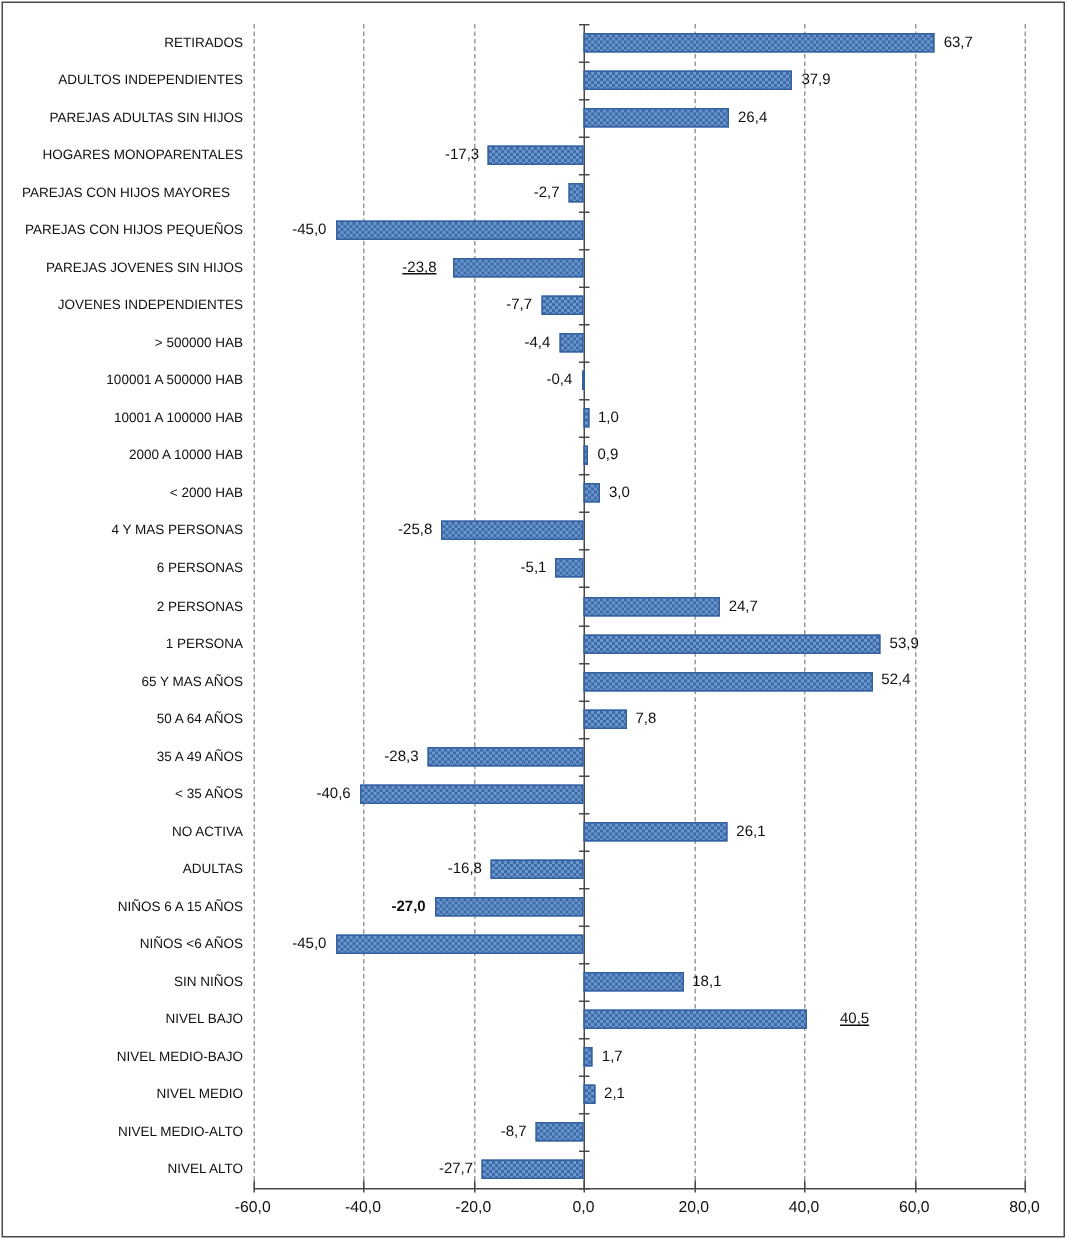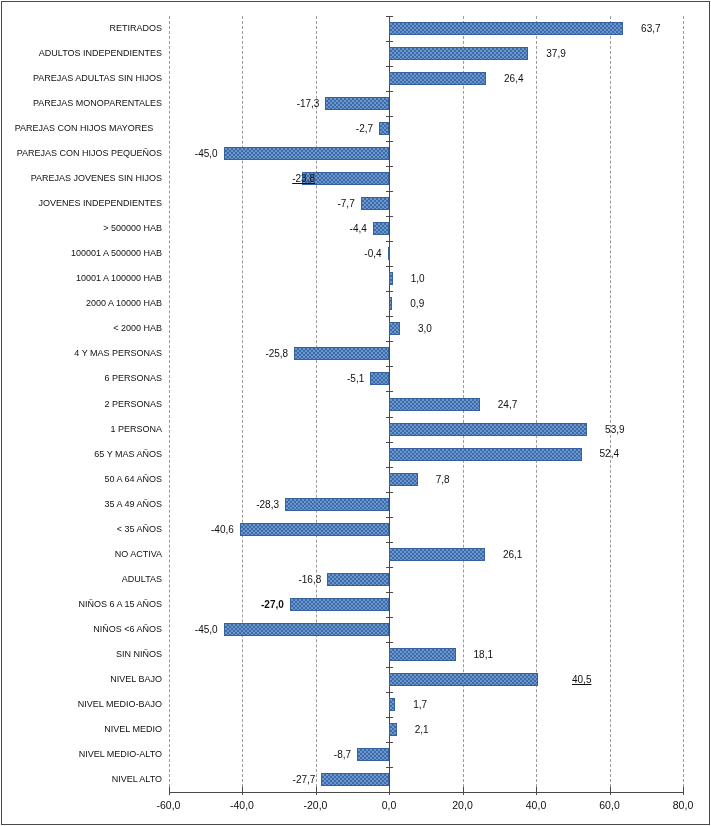--- a/index.html
+++ b/index.html
@@ -70,21 +70,20 @@
     background-color: #4f81bd;
     background-image: conic-gradient(#3e6ca8 90deg, #6b95cd 90deg 180deg, #3e6ca8 180deg 270deg, #6b95cd 270deg);
     background-size: 4px 4px;
   }
   .val-label {
     position: absolute;
     font-size: 10px;
     color: #101010;
     line-height: 13px;
     white-space: nowrap;
-    margin-left: 12px;
   }
   .xtick-label {
     position: absolute;
     width: 60px;
     text-align: center;
     font-size: 10.5px;
     color: #101010;
   }
 </style>
 </head>
@@ -152,32 +151,32 @@
       <div class="xtick-label" style="left: 653px; top: 799px;">80,0</div>
       <div class="cat-label" style="top: 23.0161px;">RETIRADOS</div>
       <div class="bar" style="left: 389px; top: 22.0161px; width: 234.097px;"></div>
       <div class="val-label" style="top: 22.0161px; left: 629.097px;">63,7</div>
       <div class="cat-label" style="top: 48.0484px;">ADULTOS INDEPENDIENTES</div>
       <div class="bar" style="left: 389px; top: 47.0484px; width: 139.282px;"></div>
       <div class="val-label" style="top: 47.0484px; left: 534.283px;">37,9</div>
       <div class="cat-label" style="top: 73.0806px;">PAREJAS ADULTAS SIN HIJOS</div>
       <div class="bar" style="left: 389px; top: 72.0806px; width: 97.02px;"></div>
       <div class="val-label" style="top: 72.0806px; left: 492.02px;">26,4</div>
-      <div class="cat-label" style="top: 98.1129px;">PAREJAS MONOPARENTALES</div>
+      <div class="cat-label" style="top: 98.1129px;">HOGARES MONOPARENTALES</div>
       <div class="bar" style="left: 325.423px; top: 97.1129px; width: 63.5775px;"></div>
       <div class="val-label" style="top: 97.1129px; right: 391.577px;">-17,3</div>
       <div class="cat-label" style="top: 123.145px; text-align: center;">PAREJAS CON HIJOS MAYORES</div>
       <div class="bar" style="left: 379.077px; top: 122.145px; width: 9.9225px;"></div>
       <div class="val-label" style="top: 122.145px; right: 337.923px;">-2,7</div>
       <div class="cat-label" style="top: 148.177px;">PAREJAS CON HIJOS PEQUEÑOS</div>
       <div class="bar" style="left: 223.625px; top: 147.177px; width: 165.375px;"></div>
       <div class="val-label" style="top: 147.177px; right: 493.375px;">-45,0</div>
       <div class="cat-label" style="top: 173.21px;">PAREJAS JOVENES SIN HIJOS</div>
       <div class="bar" style="left: 301.535px; top: 172.21px; width: 87.465px;"></div>
-      <div class="val-label" style="top: 172.21px; right: 396px; text-decoration: underline;">-23,8</div>
+      <div class="val-label" style="top: 172.21px; right: 420px; text-decoration: underline;">-23,8</div>
       <div class="cat-label" style="top: 198.242px;">JOVENES INDEPENDIENTES</div>
       <div class="bar" style="left: 360.702px; top: 197.242px; width: 28.2975px;"></div>
       <div class="val-label" style="top: 197.242px; right: 356.298px;">-7,7</div>
       <div class="cat-label" style="top: 223.274px;">&gt; 500000 HAB</div>
       <div class="bar" style="left: 372.83px; top: 222.274px; width: 16.17px;"></div>
       <div class="val-label" style="top: 222.274px; right: 344.17px;">-4,4</div>
       <div class="cat-label" style="top: 248.306px;">100001 A 500000 HAB</div>
       <div class="bar" style="left: 387.53px; top: 247.306px; width: 1.47px;"></div>
       <div class="val-label" style="top: 247.306px; right: 329.47px;">-0,4</div>
       <div class="cat-label" style="top: 273.339px;">10001 A 100000 HAB</div>

